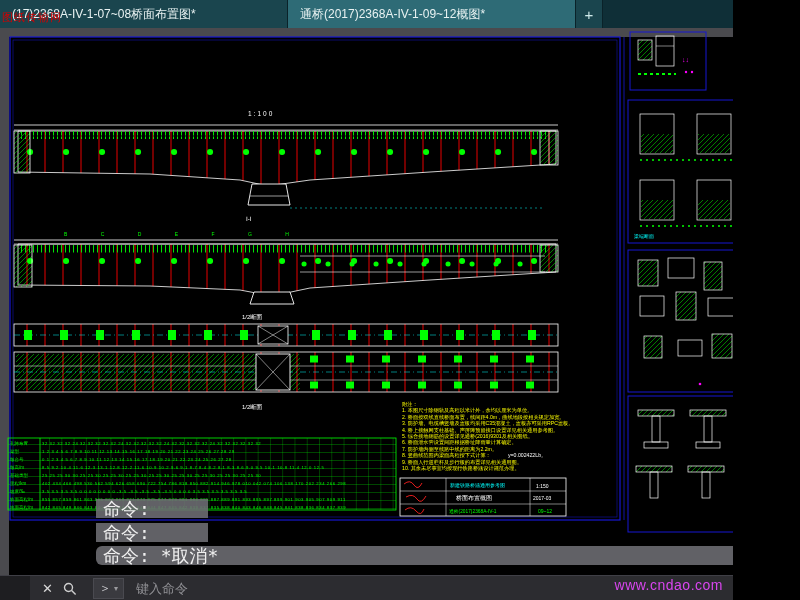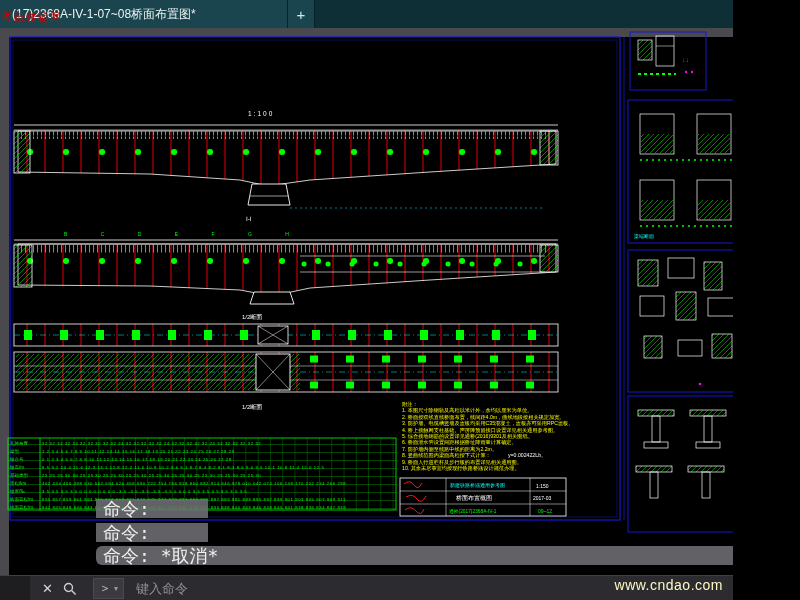--- a/index.html
+++ b/index.html
@@ -33,31 +33,34 @@
              border-top:1px solid #3f3f46;display:flex;align-items:center;z-index:25;}
   .sb-corner{width:30px;height:25px;background:#1e1e21;}
   .sb-icon{color:#d8d8d8;font-size:13px;margin-left:12px;cursor:default;}
   .sb-search{margin-left:10px;display:flex;align-items:center;}
   .sb-prompt{margin-left:16px;color:#cfcfd2;font-size:12px;background:#3a3a3f;
              padding:1px 5px;border:1px solid #4a4a50;display:flex;align-items:center;gap:3px;}
   .sb-caret{font-size:8px;color:#9a9a9e;}
   .sb-input{margin-left:10px;background:transparent;border:none;outline:none;color:#fca5a5;
             font-size:13px;width:340px;font-family:"Liberation Sans",sans-serif;}
   .sb-input::placeholder{color:#8f8f93;opacity:1;}
-  .watermark-site{position:absolute;right:10px;top:577px;color:#fef9c3;font-size:14px;z-index:26;
+  .watermark-site{position:absolute;right:10px;top:577px;color:#d946ef;font-size:14px;z-index:26;
             letter-spacing:0.5px;}
 </style>
 </head>
 <body>
 
 <div class="app">
 
   <div class="tabbar">
     <div class="tab inactive">
       <span>(17)2368A-IV-1-07~08桥面布置图*</span>
+    </div>
+    <div class="tab active">
+      <span>通桥(2017)2368A-IV-1-09~12概图*</span>
     </div>
     <div class="tab-new">+</div>
   </div>
 
   <div class="watermark-corner">图纸传输网</div>
 
   <svg class="canvas" viewBox="0 0 800 547">
     <defs>
       <pattern id="redv" width="18" height="8" patternUnits="userSpaceOnUse">
         <line x1="9" y1="0" x2="9" y2="8" stroke="#e60000" stroke-width="1"></line>

